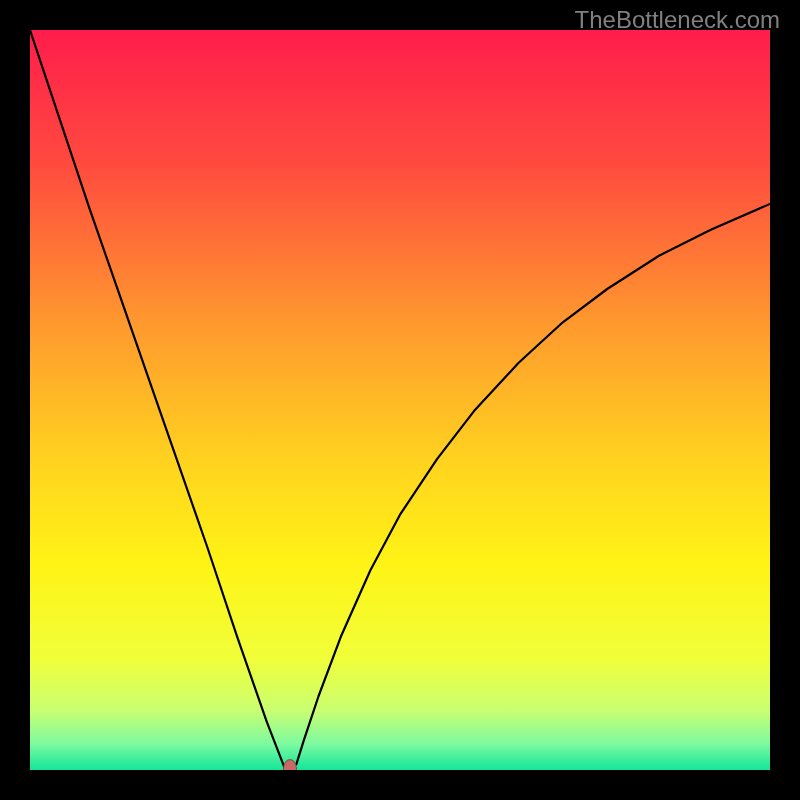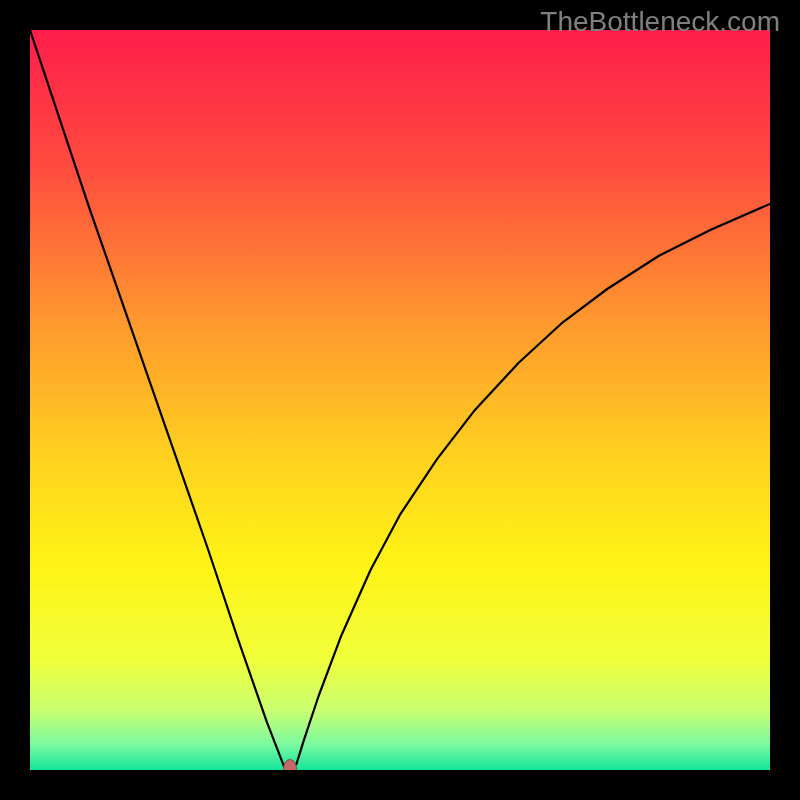--- a/index.html
+++ b/index.html
@@ -8,21 +8,21 @@
     height: 800px;
     background: #000;
     position: relative;
     font-family: Arial, Helvetica, sans-serif;
   }
   .watermark {
     position: absolute;
     top: 6px;
     right: 20px;
     color: #808080;
-    font-size: 28px;
+    font-size: 24px;
     font-weight: 500;
     z-index: 10;
   }
   .plot-outer {
     position: absolute;
     left: 30px;
     top: 30px;
     width: 740px;
     height: 740px;
     background: #000;

